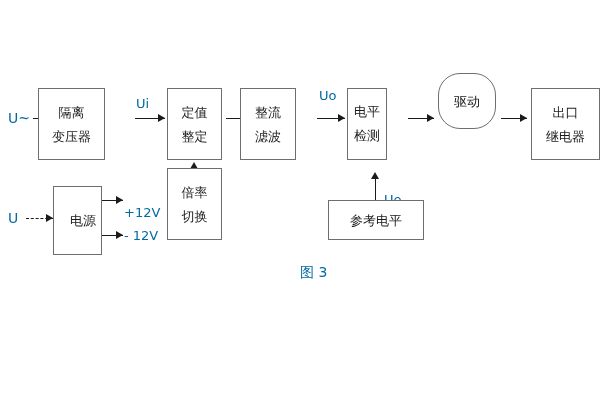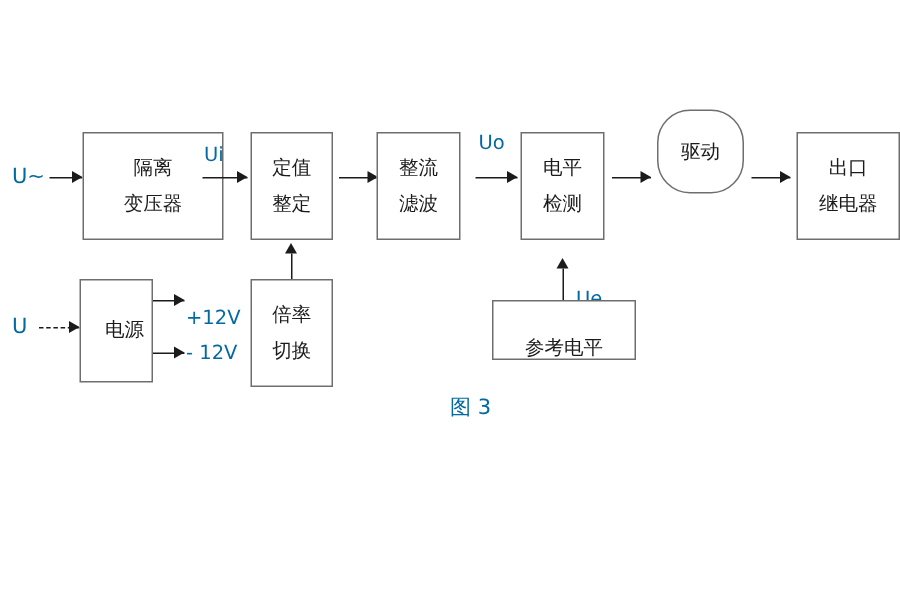--- a/index.html
+++ b/index.html
@@ -75,53 +75,53 @@
 <body>
 
 <div id="diagram">
 
   <div class="lbl big" style="left:8px;top:111px;">U~</div>
   <div class="harr" style="left:33px;top:114px;width:22px;">
     <div class="shaft" style="width:22px;"></div>
       <div class="head"></div>
   </div>
 
-  <div class="blk" style="left:55px;top:88px;width:94px;height:72px;">
+  <div class="blk" style="left:38px;top:88px;width:67px;height:72px;">
     <span class="ln">隔离</span>
     <span class="ln">变压器</span>
   </div>
 
   <div class="lbl" style="left:136px;top:97px;">Ui</div>
   <div class="harr" style="left:135px;top:114px;width:30px;">
     <div class="shaft" style="width:30px;"></div>
       <div class="head"></div>
   </div>
 
   <div class="blk" style="left:167px;top:88px;width:55px;height:72px;">
     <span class="ln">定值</span>
     <span class="ln">整定</span>
   </div>
 
   <div class="harr" style="left:226px;top:114px;width:26px;">
     <div class="shaft" style="width:26px;"></div>
       <div class="head"></div>
   </div>
 
-  <div class="blk" style="left:251px;top:88px;width:56px;height:72px;">
+  <div class="blk" style="left:240px;top:88px;width:56px;height:72px;">
     <span class="ln">整流</span>
     <span class="ln">滤波</span>
   </div>
 
   <div class="lbl" style="left:319px;top:89px;">Uo</div>
   <div class="harr" style="left:317px;top:114px;width:28px;">
     <div class="shaft" style="width:28px;"></div>
       <div class="head"></div>
   </div>
 
-  <div class="blk" style="left:347px;top:88px;width:56px;height:72px;font-family:Liberation Mono, monospace;">
+  <div class="blk" style="left:347px;top:88px;width:40px;height:72px;font-family:Liberation Mono, monospace;">
     <span class="ln">电平</span>
     <span class="ln">检测</span>
   </div>
 
   <div class="harr" style="left:408px;top:114px;width:26px;">
     <div class="shaft" style="width:26px;"></div>
       <div class="head"></div>
   </div>
 
   <div class="blk" style="left:438px;top:73px;width:58px;height:56px;border-radius:22px;">
@@ -157,30 +157,30 @@
   <div class="harr" style="left:102px;top:231px;width:21px;">
     <div class="shaft" style="width:21px;"></div>
       <div class="head"></div>
   </div>
   <div class="lbl" style="left:124px;top:229px;">- 12V</div>
 
   <div class="varr" style="left:190px;top:162px;height:24px;">
     <div class="head"></div>
       <div class="shaft"></div>
   </div>
-  <div class="blk" style="left:167px;top:186px;width:55px;height:72px;">
+  <div class="blk" style="left:167px;top:168px;width:55px;height:72px;">
     <span class="ln">倍率</span>
     <span class="ln">切换</span>
   </div>
 
   <div class="varr" style="left:371px;top:172px;height:28px;">
     <div class="head"></div>
       <div class="shaft"></div>
   </div>
   <div class="lbl" style="left:384px;top:193px;">Ue</div>
 
-  <div class="blk" style="left:328px;top:200px;width:96px;height:40px;justify-content:flex-end;">
+  <div class="blk" style="left:328px;top:200px;width:96px;height:40px;">
     <span class="ln">参考电平</span>
   </div>
 
   <div class="lbl big" style="left:300px;top:265px;">图 3</div>
 
 </div>
 
 </body></html>

